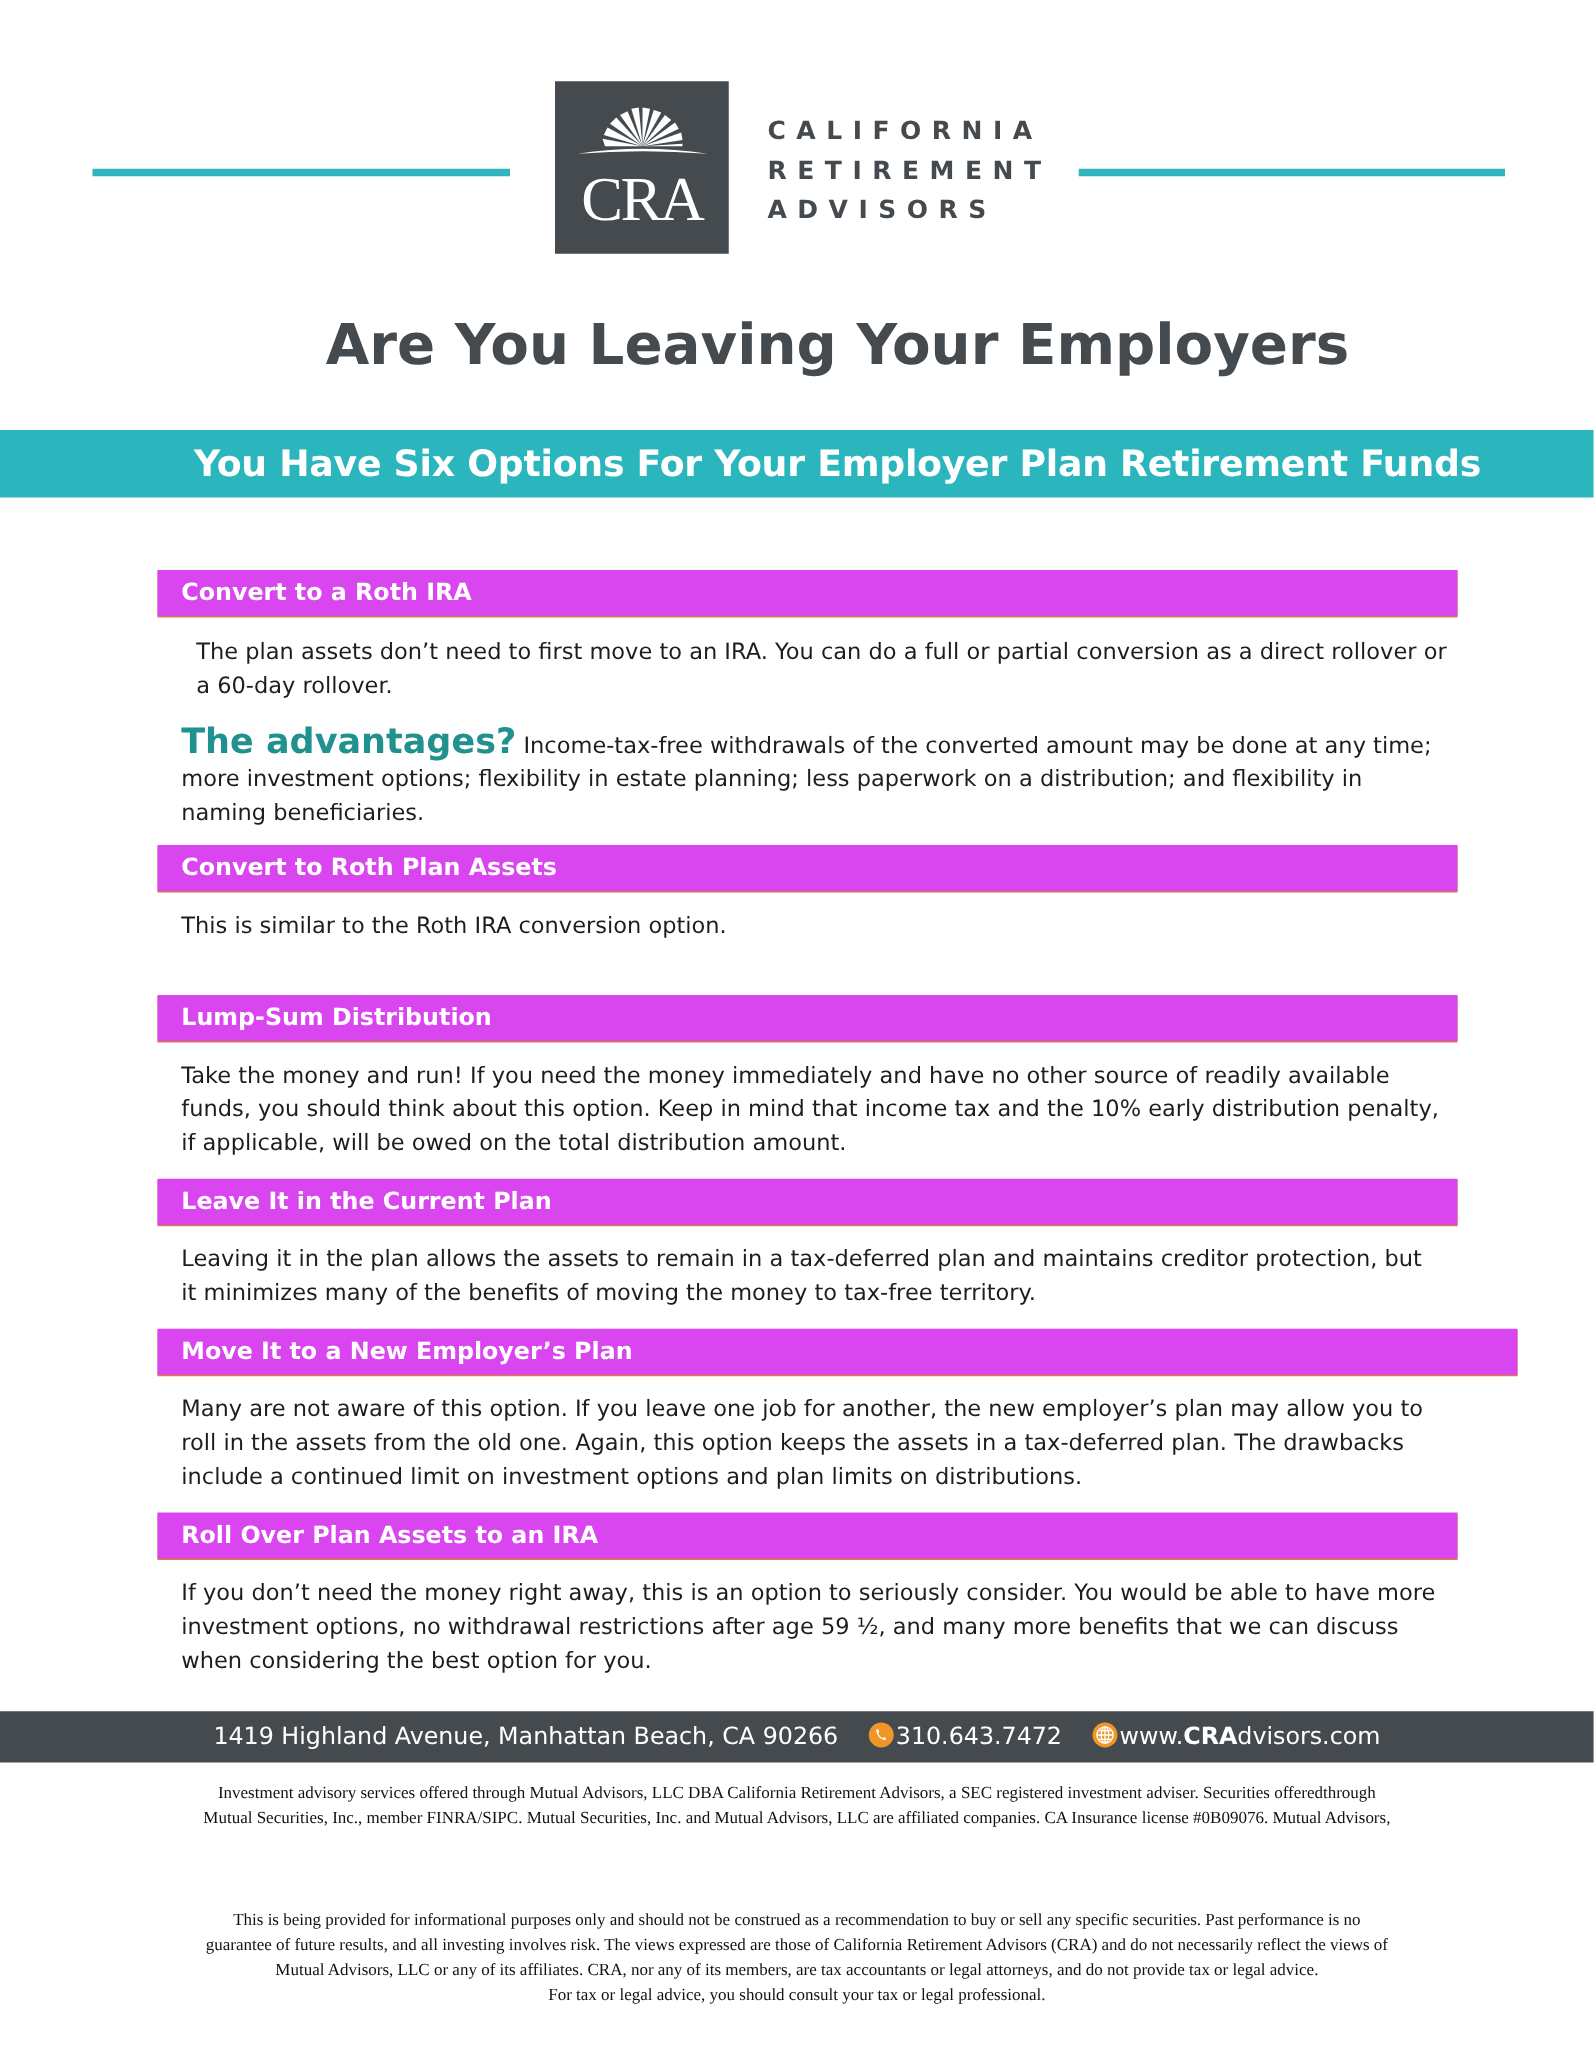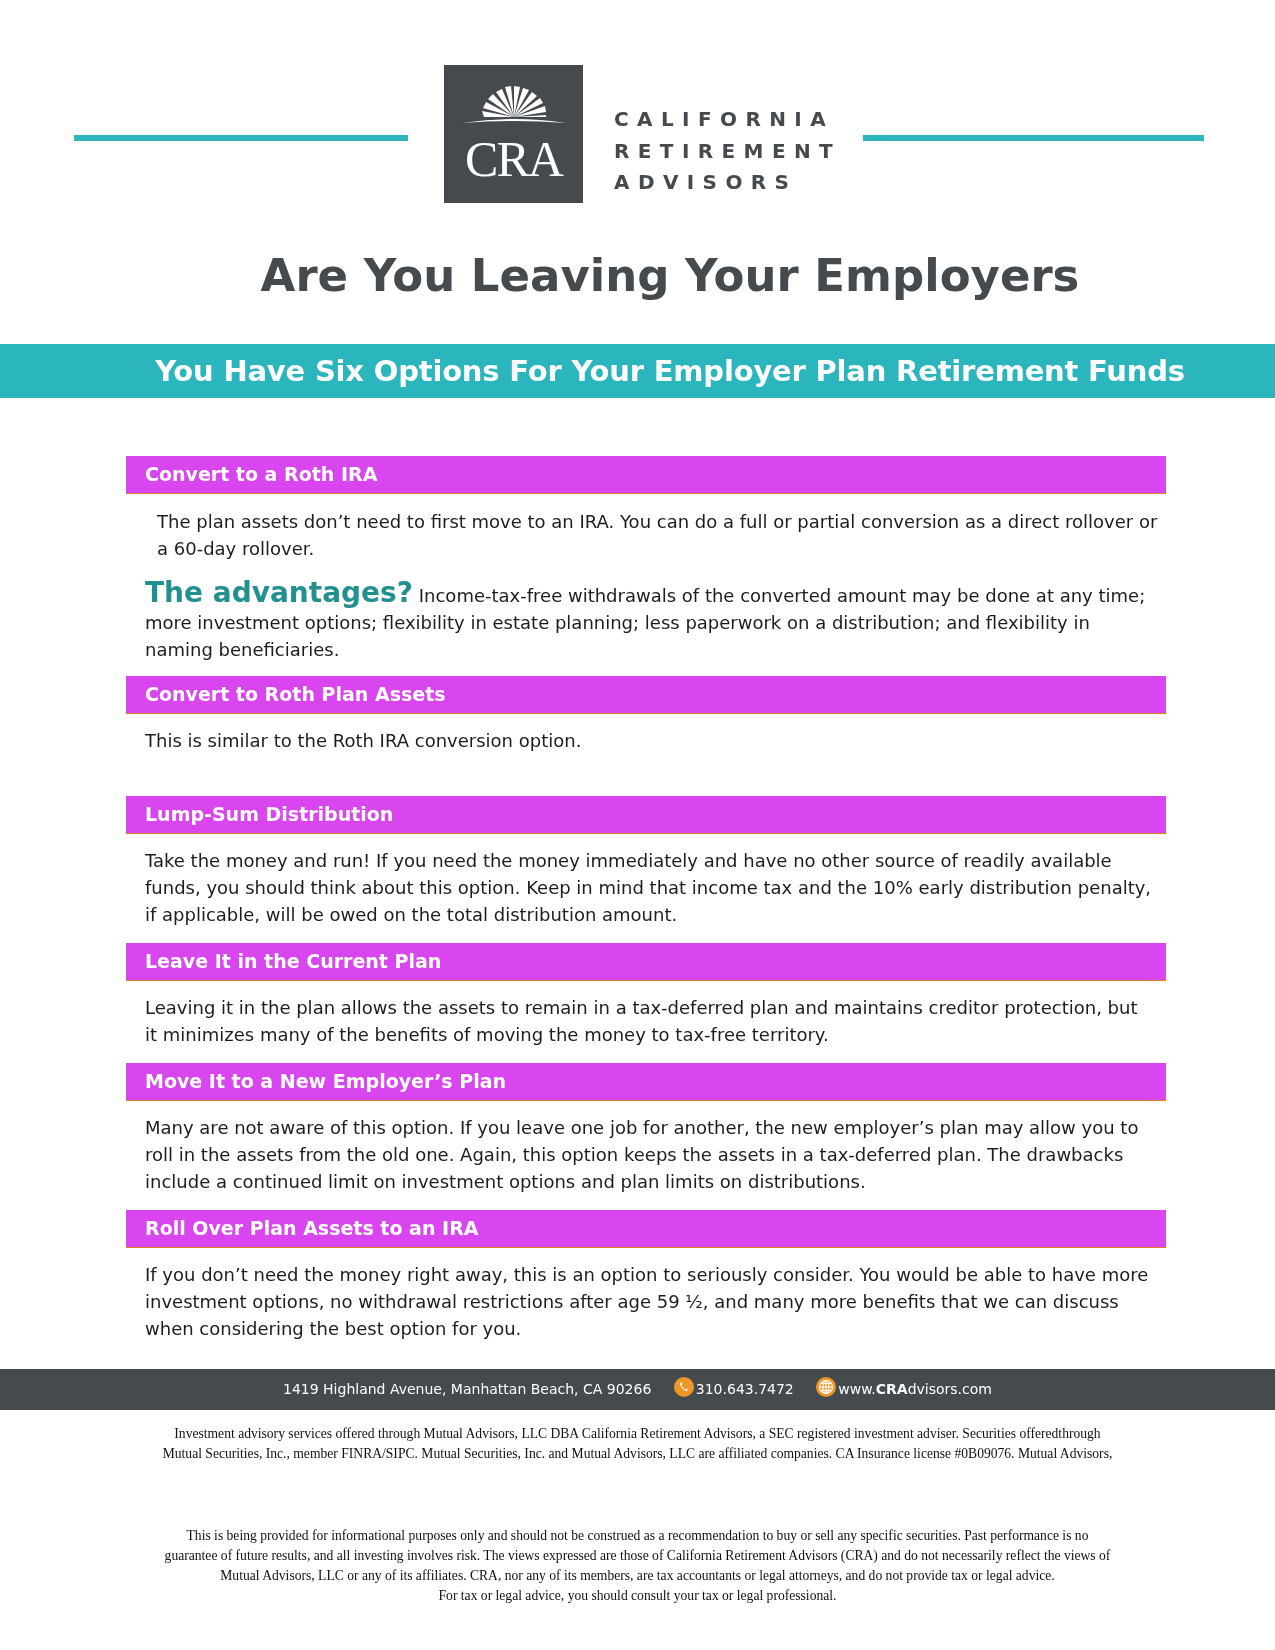--- a/index.html
+++ b/index.html
@@ -1,30 +1,30 @@
 <!DOCTYPE html>
 <html><head>
 <meta charset="utf-8">
 <style>
   html, body { margin:0; padding:0; background:#ffffff; }
   body { width:1275px; height:1650px; position:relative; overflow:hidden; font-family:"Liberation Sans", sans-serif; }
   .teal-line { position:absolute; top:135px; height:6px; background:#2fb5be; }
   .logo-box { position:absolute; left:444px; top:65px; width:139px; height:138px; background:#454a4f; }
   .logo-box svg { position:absolute; left:0; top:0; }
   .logo-cra { position:absolute; left:0; width:139px; top:66px; text-align:center; color:#ffffff; font-family:"Liberation Serif", serif; font-size:50px; letter-spacing:-2px; line-height:56px; }
-  .brand { position:absolute; left:614px; top:89px; color:#454a4f; font-family:"DejaVu Sans", sans-serif; font-weight:bold; font-size:20px; letter-spacing:8.4px; line-height:31.5px;margin-top:15px; }
+  .brand { position:absolute; left:614px; top:89px; color:#454a4f; font-family:"DejaVu Sans", sans-serif; font-weight:bold; font-size:20px; letter-spacing:8.4px; line-height:31.5px; }
   .title { position:absolute; left:0; width:1340px; top:243px; text-align:center; color:#454a4f; font-family:"DejaVu Sans", sans-serif; font-weight:bold; font-size:45px; line-height:66px; }
   .band { position:absolute; left:0; top:344px; width:1275px; height:54px; background:#2bb5bd; }
   .band-text { position:absolute; left:0; width:1340px; top:0; text-align:center; color:#ffffff; font-family:"DejaVu Sans", sans-serif; font-weight:bold; font-size:29px; line-height:54px; letter-spacing:-0.2px; }
   .bar { position:absolute; left:126px; width:1040px; height:37px; background:#d946ef; box-shadow:0 1px 0 #d98420; }
   .bar-label { position:absolute; left:19px; top:0; color:#ffffff; font-family:"DejaVu Sans", sans-serif; font-weight:bold; font-size:19px; line-height:37px; }
   .para { position:absolute; left:145px; width:1010px; color:#1d1d1d; font-family:"DejaVu Sans", sans-serif; font-size:18px; line-height:27px; }
   .lead { color:#21918f; font-weight:bold; font-size:28px; }
   .footer-bar { position:absolute; left:0; top:1369px; width:1275px; height:41px; background:#454a4f; }
-  .footer-inner { position:absolute; left:0; width:1275px; top:0; text-align:center; color:#ffffff; font-family:"DejaVu Sans", sans-serif; font-size:14px; line-height:41px; white-space:nowrap; }
+  .footer-inner { position:absolute; left:0; width:1275px; top:0; text-align:center; color:#ffffff; font-family:"DejaVu Sans", sans-serif; font-size:19px; line-height:41px; white-space:nowrap; }
   .footer-inner .icon { display:inline-block; width:20px; height:20px; border-radius:50%; background:#f09528; vertical-align:-3px; margin:0 2px 0 18px; position:relative; }
   .footer-inner .icon svg { position:absolute; left:0; top:0; }
   .footer-inner b { font-weight:bold; }
   .disclaimer { position:absolute; left:60px; width:1155px; text-align:center; color:#111111; font-family:Liberation Serif, serif; font-size:13.6px; line-height:20px; }
 </style>
 </head>
 <body>
 
 <div class="teal-line" style="left:74px; width:334px;"></div>
 <div class="teal-line" style="left:863px; width:341px;"></div>
@@ -88,21 +88,21 @@
   <span>Take the money and run! If you need the money immediately and have no other source of readily available funds, you should think about this option. Keep in mind that income tax and the 10% early distribution penalty, if applicable, will be owed on the total distribution amount.</span>
 </div>
 
 <div class="bar" style="top:943px;">
   <div class="bar-label">Leave It in the Current Plan</div>
 </div>
 <div class="para" style="top:994px;">
   <span>Leaving it in the plan allows the assets to remain in a tax-deferred plan and maintains creditor protection, but it minimizes many of the benefits of moving the money to tax-free territory.</span>
 </div>
 
-<div class="bar" style="top:1063px;">
+<div class="bar" style="top:1063px;padding-left:48px;">
   <div class="bar-label">Move It to a New Employer’s Plan</div>
 </div>
 <div class="para" style="top:1114px;">
   <span>Many are not aware of this option. If you leave one job for another, the new employer’s plan may allow you to roll in the assets from the old one. Again, this option keeps the assets in a tax-deferred plan. The drawbacks include a continued limit on investment options and plan limits on distributions.</span>
 </div>
 
 <div class="bar" style="top:1210px;">
   <div class="bar-label">Roll Over Plan Assets to an IRA</div>
 </div>
 <div class="para" style="top:1261px;">

